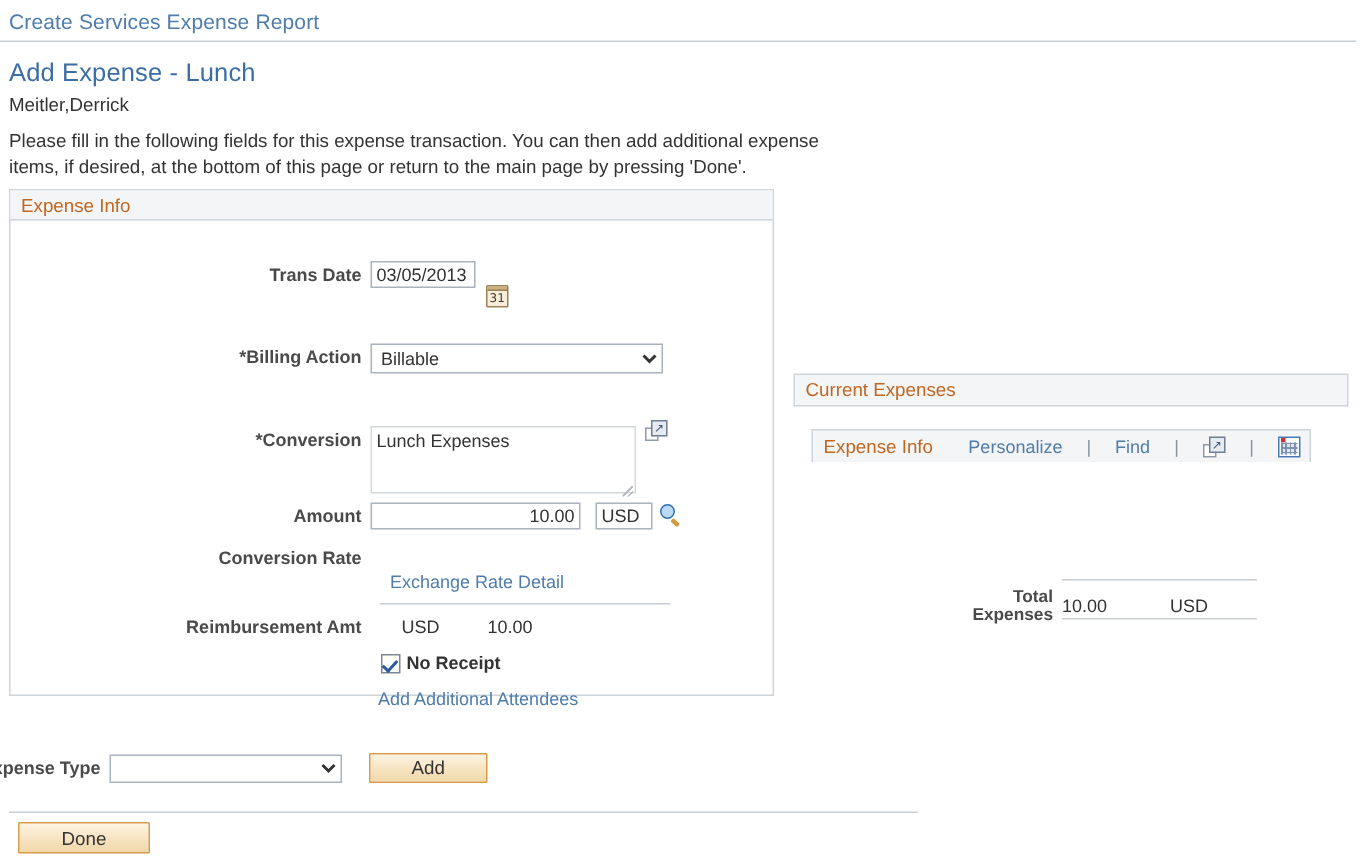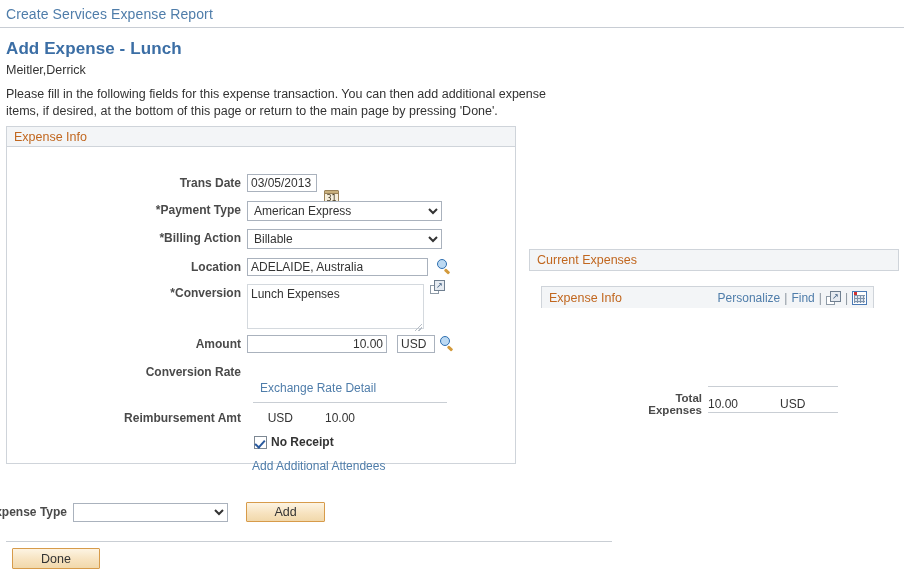--- a/index.html
+++ b/index.html
@@ -21,21 +21,21 @@
     padding: 0 0 5px 6px;
   }
   .breadcrumb-link {
     color: #4f7daa; font-size: 14px; text-decoration: none;
     letter-spacing: .1px;
   }
 
   
   .page-title {
     position: absolute; left: 6px; top: 39px;
-    font-size: 17px; font-weight: bold; color: #3b6ea5;
+    font-size: 17px; font-weight: normal; color: #3b6ea5;
     letter-spacing: .1px;
   }
   .page-subtitle {
     position: absolute; left: 6px; top: 63px;
     font-size: 12.5px; color: #333;
   }
   .instructions {
     position: absolute; left: 6px; top: 86px; width: 560px;
     font-size: 12.5px; color: #333; line-height: 17px;
   }
@@ -167,21 +167,21 @@
   }
 
   
   .pg-wrap { position: absolute; }
   .pg-titlebar {
     display: flex; align-items: center; justify-content: space-between;
     border: 1px solid #cfd4da; border-bottom: none; background: #f3f5f7;
     height: 22px; padding: 0 6px 0 7px;
   }
   .pg-title { color: #c1671f; font-size: 12.5px; }
-  .pg-tools { display: flex; align-items: center; gap: 4px; font-size: 12px; color: #8a949e; }
+  .pg-tools { display: flex; align-items: center; gap: 16px; font-size: 12px; color: #8a949e; }
   table.pgrid { border-collapse: collapse; }
   table.pgrid th {
     background: #f6f7f9; border: 1px solid #cfd4da;
     font-size: 11.5px; font-weight: bold; color: #3e4a57;
     text-align: left; padding: 4px 6px; height: 22px;
   }
   table.pgrid td {
     background: #fff; border: 1px solid #cfd4da;
     font-size: 12px; color: #333; padding: 5px 6px; height: 24px;
   }
@@ -208,42 +208,28 @@
 
       <div class="row" style="left:0; top:27px;">
         <div class="lbl">Trans Date</div>
         <input class="txt" style="width: 70px;" value="03/05/2013">
         <span class="icon cal-icon" style="margin-left:7px; margin-top:16px;">
           <span class="cal-top"></span>
           <span class="cal-num">31</span>
         </span>
       </div>
 
-      <div class="row" style="left:0; top:54px;">
-        <div class="lbl">*Payment Type</div>
-        <select class="sel" style="width:195px;">
-          <option>American Express</option>
-        </select>
-      </div>
 
       <div class="row" style="left:0; top:82px;">
         <div class="lbl">*Billing Action</div>
         <select class="sel" style="width:195px;">
           <option>Billable</option>
         </select>
       </div>
 
-      <div class="row" style="left:0; top:111px;">
-        <div class="lbl">Location</div>
-        <input class="txt" style="width: 181px;" value="ADELAIDE, Australia">
-        <span class="icon glass-icon" style="margin-left:8px; margin-top:1px;">
-          <span class="ring"></span>
-            <span class="handle"></span>
-        </span>
-      </div>
 
       <div class="row" style="left:0; top:137px;">
         <div class="lbl">*Conversion</div>
         <span style="position:relative; display:inline-block;">
           <textarea class="ta" style="width: 177px; height: 45px;">Lunch Expenses</textarea>
           <span class="resize-grip"></span>
         </span>
         <span class="icon expand-icon" style="margin-left:6px; margin-top:-4px;">
           <span class="b"></span>
             <span class="f"></span>

